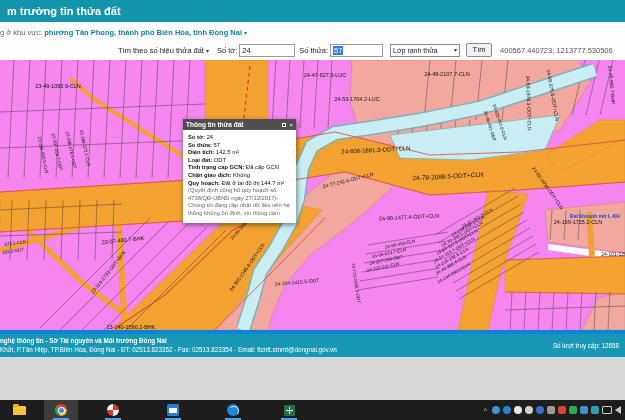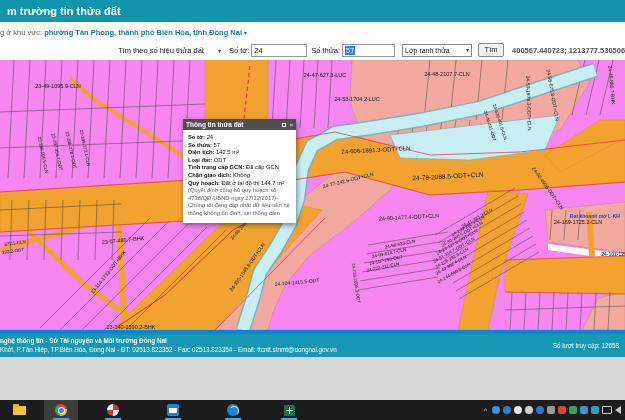--- a/index.html
+++ b/index.html
@@ -7,31 +7,31 @@
   .screen{position:relative;width:625px;height:420px;overflow:hidden;background:#d8d8d8;
     font-family:"Liberation Sans",sans-serif;}
   
   .titlebar{position:absolute;left:0;top:0;width:625px;height:22px;background:#1295ad;color:#fff;
     font-size:11px;font-weight:bold;line-height:22px;padding-left:7px;}
   .topwhite{position:absolute;left:0;top:22px;width:625px;height:38px;background:#fdfdfd;}
   .locrow{position:absolute;left:0;top:6px;width:625px;height:12px;font-size:7.5px;color:#666;white-space:nowrap;}
   .locrow .locval{color:#15809c;font-weight:bold;}
   .locrow .caret{color:#15809c;font-size:6px;}
   .searchrow{position:absolute;left:118px;top:20px;height:16px;display:flex;align-items:center;font-size:7.5px;color:#222;white-space:nowrap;}
-  .modesel{display:flex;align-items:center;gap:14px;margin-right:4px;cursor:default;}
+  .modesel{display:flex;align-items:center;gap:2px;margin-right:4px;cursor:default;}
   .modesel .caret{font-size:6px;color:#444;}
   .lbl{margin:0 2px 0 4px;}
   .tin{width:56px;height:13px;border:1px solid #9a9a9a;background:#fff;font-size:7.5px;line-height:11px;padding:0 2px;overflow:hidden;}
   .tin .hl{background:#2f7fe8;color:#fff;padding:0 1px;}
   .selbox{width:70px;height:13px;border:1px solid #8a8a8a;background:#fff;font-size:7px;line-height:11px;
     padding:0 2px;display:flex;justify-content:space-between;align-items:center;margin-left:7px;}
   .selbox .caret{font-size:6px;color:#444;}
   .findbtn{width:26px;height:14px;margin-left:6px;border:1px solid #8a8a8a;background:#f1f1f1;font-size:7.5px;
     line-height:12px;text-align:center;border-radius:2px;}
-  .coords{margin-left:8px;color:#555;font-weight:bold;}
+  .coords{margin-left:8px;color:#555;}
   
   .map{position:absolute;left:0;top:60px;width:625px;height:270px;overflow:hidden;background:#f586ef;}
   .map svg{position:absolute;left:0;top:0;}
   .mlabels{position:absolute;left:0;top:0;width:625px;height:270px;}
   .mlabel{position:absolute;font-size:5px;color:#161616;white-space:nowrap;transform-origin:center;}
   .mblue{color:#1b49c9;font-weight:bold;}
   
   .popup{position:absolute;left:183px;top:59px;width:113px;background:#fff;box-shadow:1px 2px 5px rgba(0,0,0,.45);}
   .ptitle{height:11px;background:#4f4f4f;color:#fff;font-size:6.5px;font-weight:bold;line-height:11px;
     padding:0 3px;display:flex;justify-content:space-between;align-items:center;}

